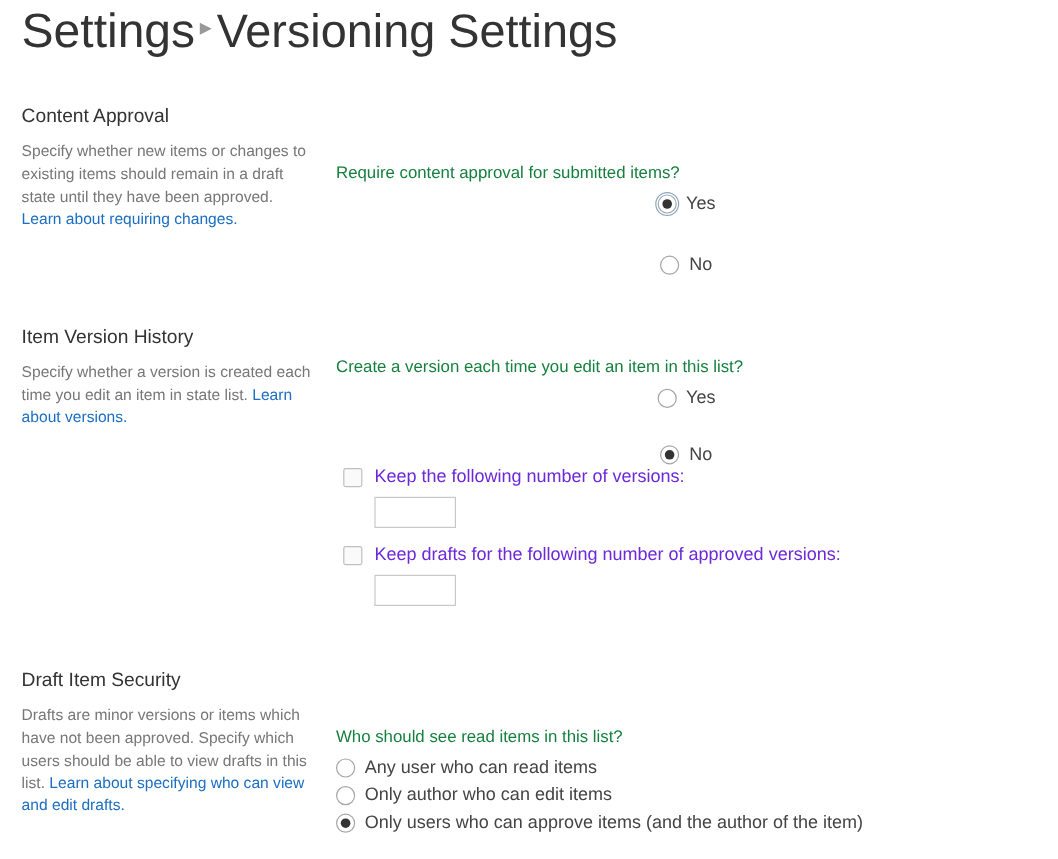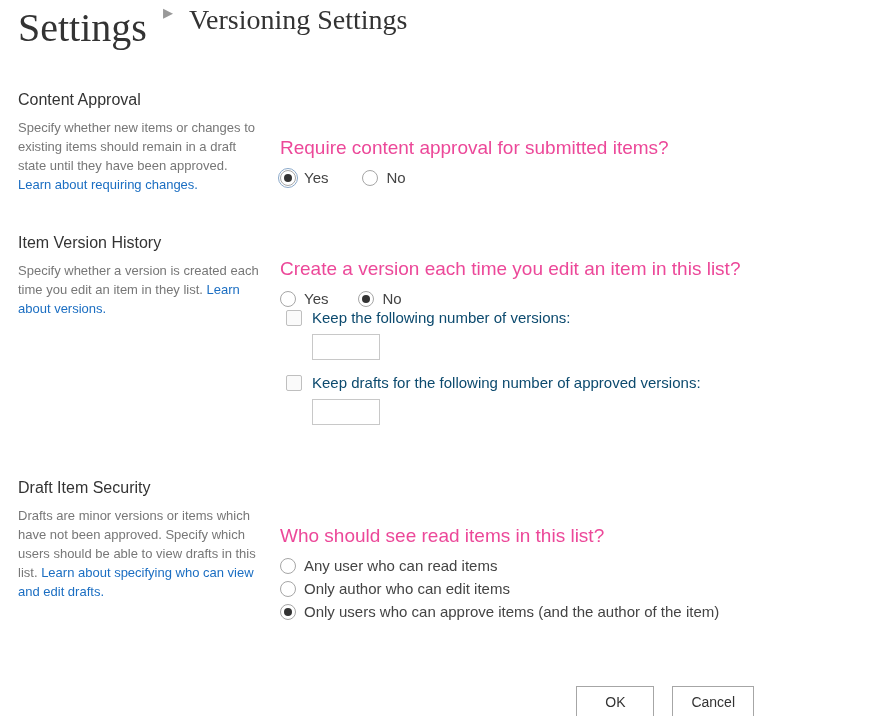--- a/index.html
+++ b/index.html
@@ -10,40 +10,39 @@
     background: #ffffff;
     color: #333333;
     width: 882px;
     height: 716px;
   }
   .page {
     padding: 0 18px 18px 18px;
   }
   .breadcrumb {
     display: flex;
-    align-items: flex-start;
-    gap: 16px;
+    align-items: center;
+    gap: 4px;
     margin-top: 4px;
     margin-bottom: 40px;
-    font-family: Liberation Serif, serif;
   }
   .breadcrumb .bc-link {
     font-size: 40px;
     font-weight: 200;
     color: #333;
     text-decoration: none;
   }
   .breadcrumb .bc-sep {
     font-size: 20px;
     color: #999;
     position: relative;
     top: -4px;
   }
   .breadcrumb .bc-current {
-    font-size: 28px;
+    font-size: 39px;
     font-weight: 200;
     color: #333;
   }
   .section {
     display: flex;
     align-items: flex-start;
     margin-bottom: 40px;
     justify-content: flex-end;
   }
   .section .left {
@@ -64,29 +63,30 @@
   }
   .section .left .desc a {
     color: #1b6ec2;
     text-decoration: none;
   }
   .section .right {
     flex: 1;
     padding-top: 46px;
   }
   .question {
-    font-size: 19px;
-    color: #ec4899;
+    font-size: 14px;
+    color: #15803d;
     margin-bottom: 10px;
   }
   .radio-row {
     display: flex;
     align-items: center;
     gap: 34px;
     margin-bottom: 4px;
+    flex-direction: column;
   }
   .radio-item {
     display: inline-flex;
     align-items: center;
     gap: 8px;
     font-size: 15px;
     color: #444;
   }
   .radio-item.stack {
     display: flex;
@@ -133,21 +133,21 @@
     width: 16px;
     height: 16px;
     border: 1px solid #bfbfbf;
     background: #fafafa;
     cursor: pointer;
     flex-shrink: 0;
     border-radius: 2px;
   }
   .checkbox-label {
     font-size: 15px;
-    color: #0c4a6e;
+    color: #6d28d9;
   }
   .num-input {
     width: 68px;
     height: 26px;
     border: 1px solid #c8c8c8;
     margin-left: 32px;
     margin-bottom: 14px;
     margin-top: 4px;
     padding: 2px 4px;
     font-size: 14px;
@@ -206,21 +206,21 @@
           <span>No</span>
         </label>
       </div>
     </div>
   </div>
 
   <div class="section">
     <div class="left">
       <h3>Item Version History</h3>
       <div class="desc">
-        <span>Specify whether a version is created each time you edit an item in they list.  </span><a href="#">Learn about versions.</a>
+        <span>Specify whether a version is created each time you edit an item in state list.  </span><a href="#">Learn about versions.</a>
       </div>
     </div>
     <div class="right" style="padding-top:24px;">
       <div class="question">Create a version each time you edit an item in this list?</div>
       <div class="radio-row" style="gap:30px; margin-bottom:2px;">
         <label class="radio-item">
           <span class="radio"></span>
           <span>Yes</span>
         </label>
         <label class="radio-item">

